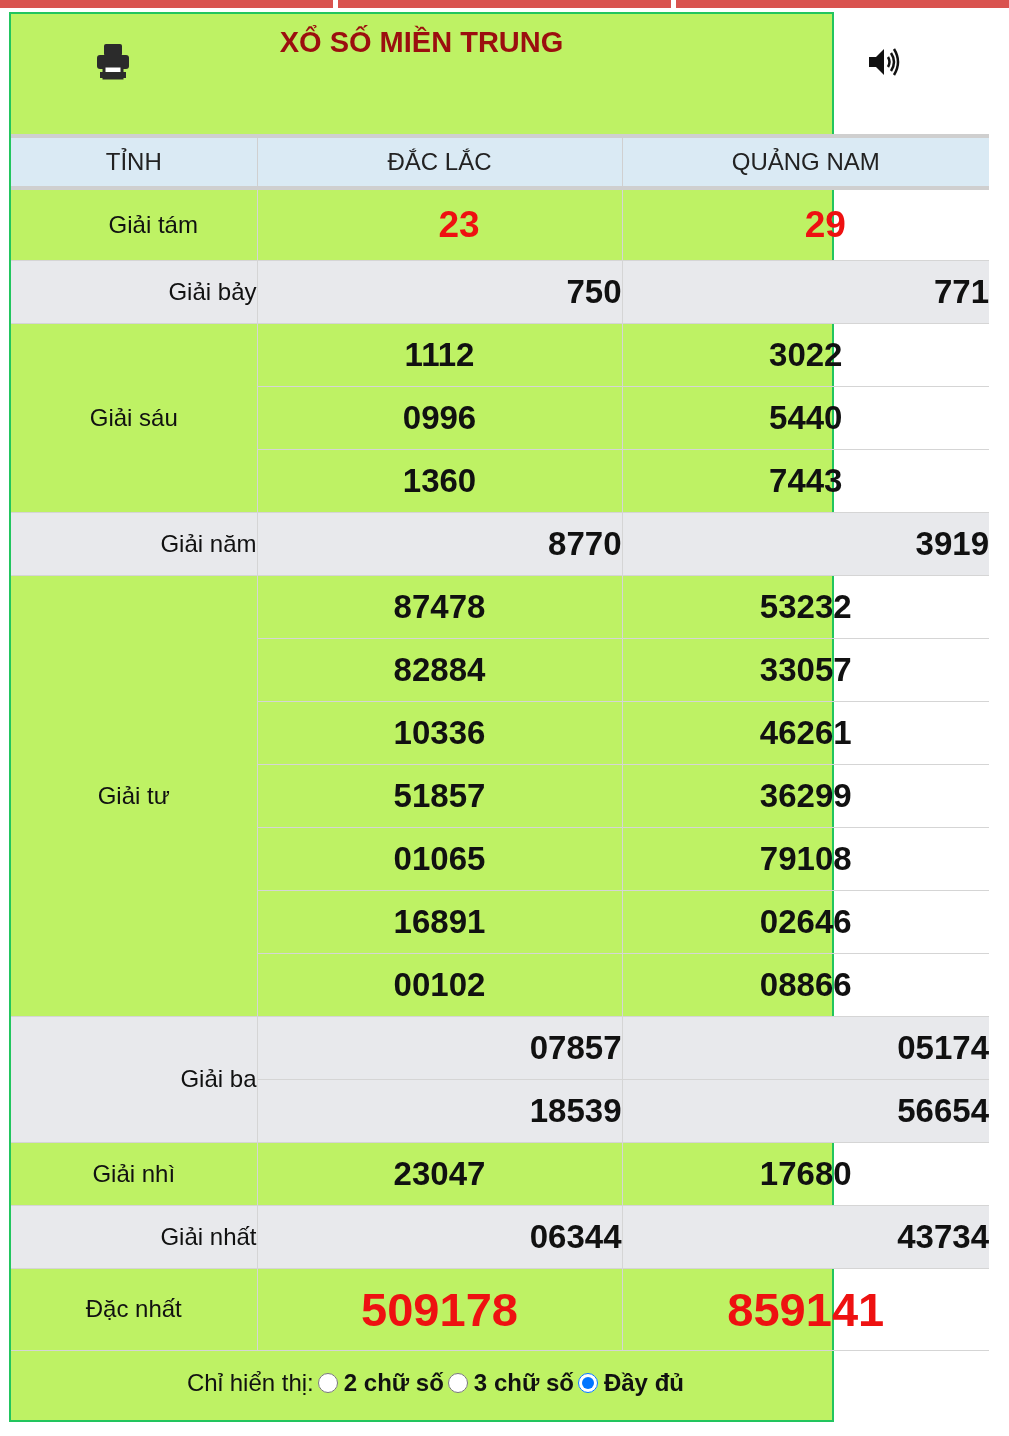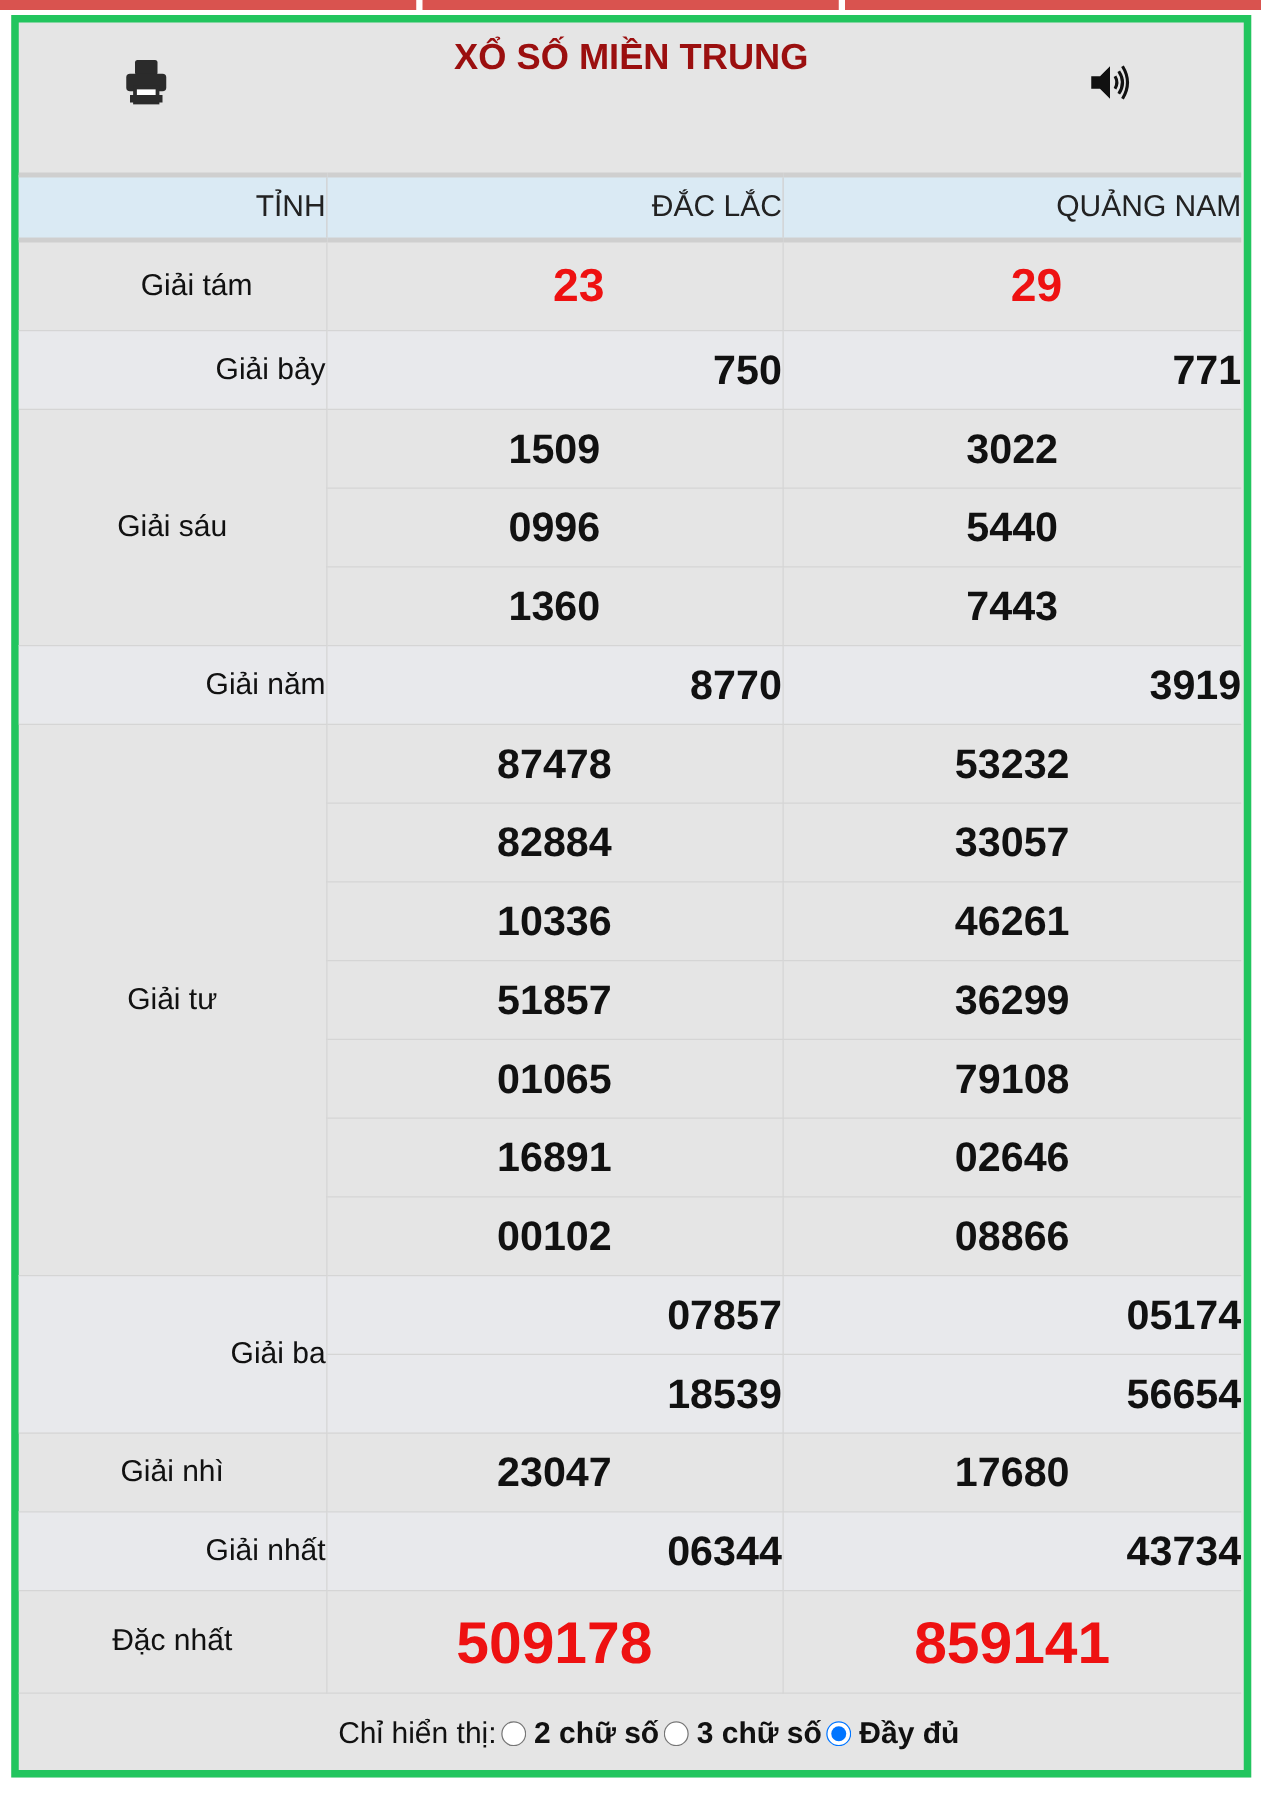--- a/index.html
+++ b/index.html
@@ -1,27 +1,27 @@
 <!DOCTYPE html>
 <html><head>
 <meta charset="utf-8">
 <style>
   * { box-sizing: border-box; margin: 0; padding: 0; }
   html, body { width: 1009px; height: 1436px; background: #ffffff; font-family: "Liberation Sans", sans-serif; overflow: hidden; }
   .topbar { position: absolute; left: 0; top: 0; width: 1009px; height: 8px; display: flex; gap: 5px; }
   .topbar .seg { flex: 1; background: #d9534f; }
-  .frame { position: absolute; left: 9px; top: 12px; width: 992px; height: 1410px; border: 6px solid #22c55e; background: #e5e5e5; }
+  .frame { position: absolute; left: 9px; top: 12px; width: 825px; height: 1410px; border: 2px solid #22c55e; background: #bef264; }
   .header { position: relative; height: 120px; }
   .title { position: absolute; left: 0; right: 0; top: 12px; text-align: center; color: #9b0f0f; font-weight: bold; font-size: 29px; }
   .date { position: absolute; left: 0; right: 0; top: 75px; text-align: center; color: #9b0f0f; font-size: 29px; }
   .print-icon { position: absolute; left: 83px; top: 28px; width: 38px; height: 38px; cursor: pointer; }
   .sound-icon { position: absolute; left: 856px; top: 32px; width: 34px; height: 32px; cursor: pointer; }
   table { width: 978px; border-collapse: collapse; table-layout: fixed; }
   col.c1 { width: 246px; } col.c2 { width: 365px; } col.c3 { width: 367px; }
-  thead th { background: #daeaf4; height: 52px; font-weight: normal; font-size: 24px; color: #222; border-top: 4px solid #cfcfcf; border-bottom: 4px solid #cfcfcf; border-right: 1px solid #d0d0d0; text-align: right; }
+  thead th { background: #daeaf4; height: 52px; font-weight: normal; font-size: 24px; color: #222; border-top: 4px solid #cfcfcf; border-bottom: 4px solid #cfcfcf; border-right: 1px solid #d0d0d0; }
   thead th:last-child { border-right: none; }
   td { border-right: 1px solid #d5d5d5; border-bottom: 1px solid #d5d5d5; text-align: center; height: 63px; }
   td:last-child { border-right: none; }
   td.label { font-size: 24px; color: #111; }
   td.num { font-size: 33px; font-weight: bold; color: #111; }
   td.red { color: #ee1111; font-size: 37px; }
   td.big { color: #ee1111; font-size: 47px; height: 82px; }
   tr.gray td { background: #e8e9ec; text-align: right; }
   tr.r8 td { height: 72px; padding-left: 39px; }
   .footer { height: 64px; display: flex; align-items: center; justify-content: center; font-size: 24px; color: #111; padding-left: 28px; }
@@ -73,21 +73,21 @@
         <td class="num red">23</td>
         <td class="num red">29</td>
       </tr>
       <tr class="gray">
         <td class="label">Giải bảy</td>
         <td class="num">750</td>
         <td class="num">771</td>
       </tr>
       <tr>
         <td class="label" rowspan="3">Giải sáu</td>
-        <td class="num">1509</td>
+        <td class="num">1112</td>
         <td class="num">3022</td>
       </tr>
       <tr>
         <td class="num">0996</td>
         <td class="num">5440</td>
       </tr>
       <tr>
         <td class="num">1360</td>
         <td class="num">7443</td>
       </tr>

